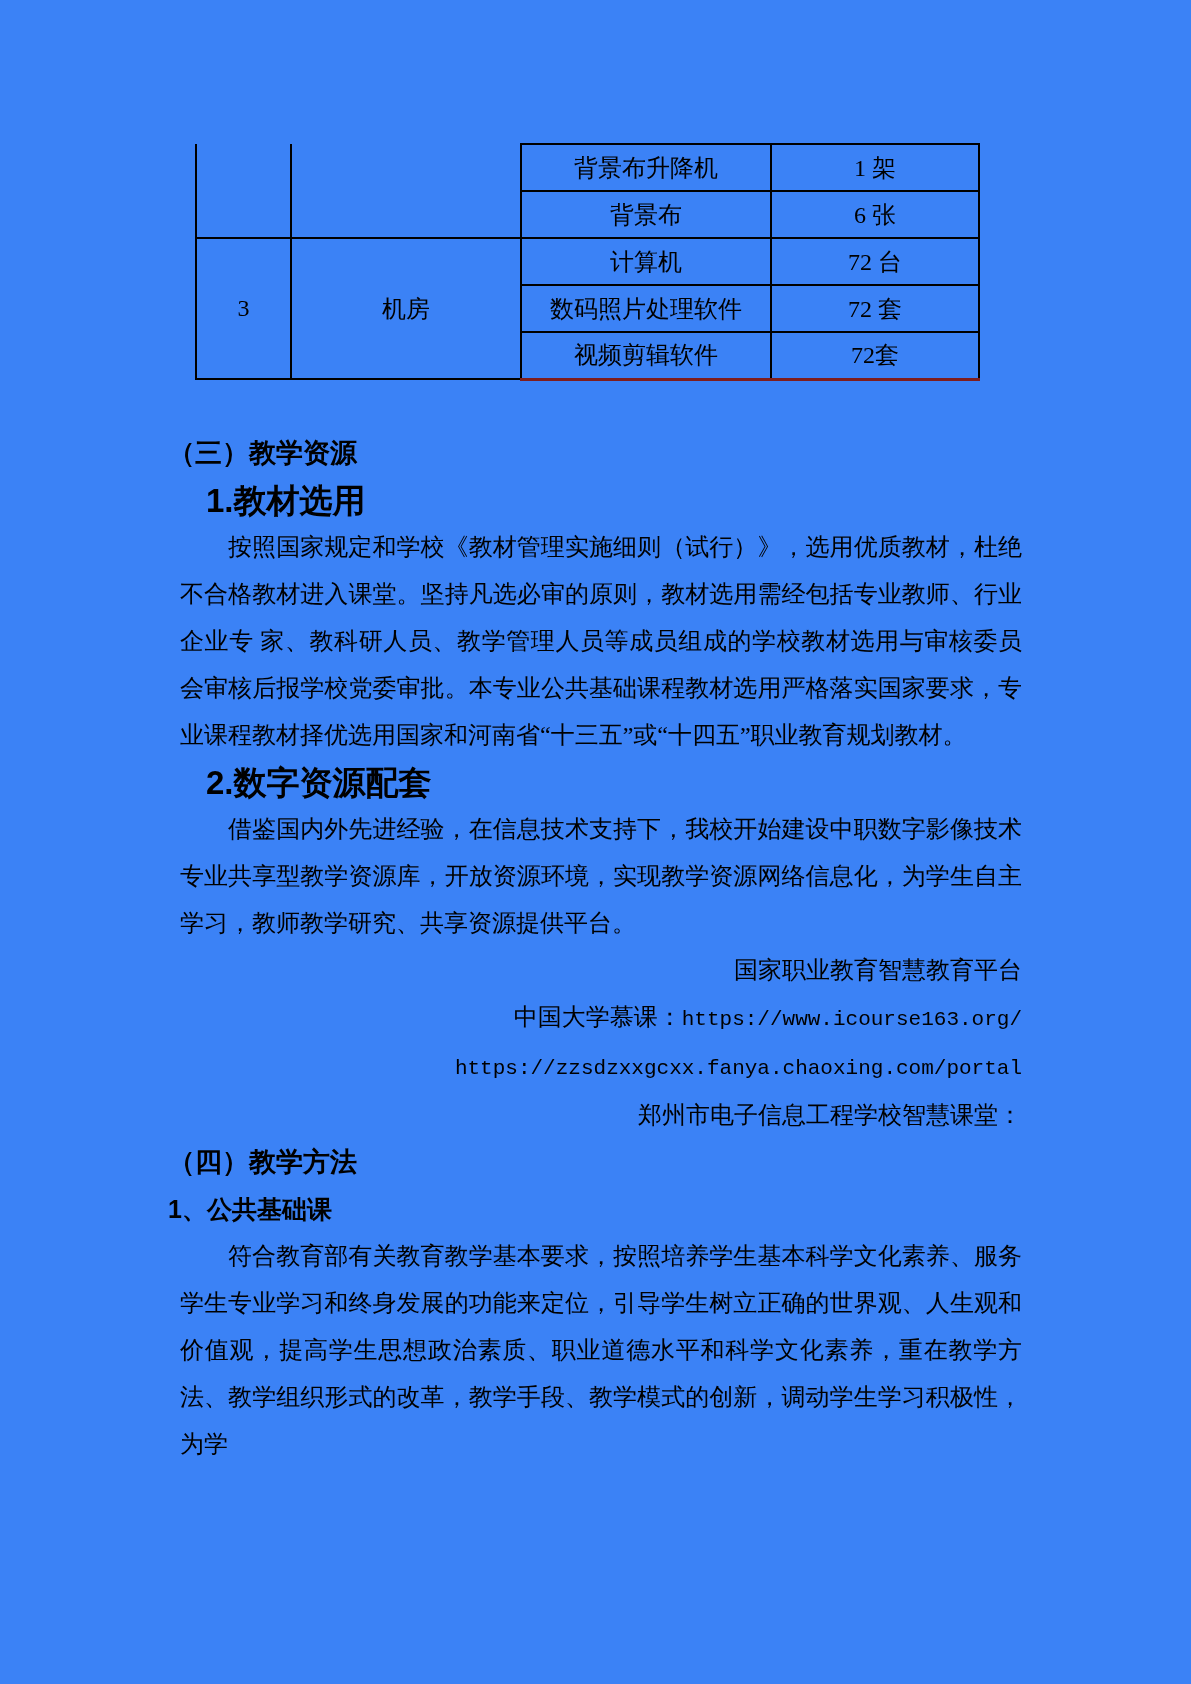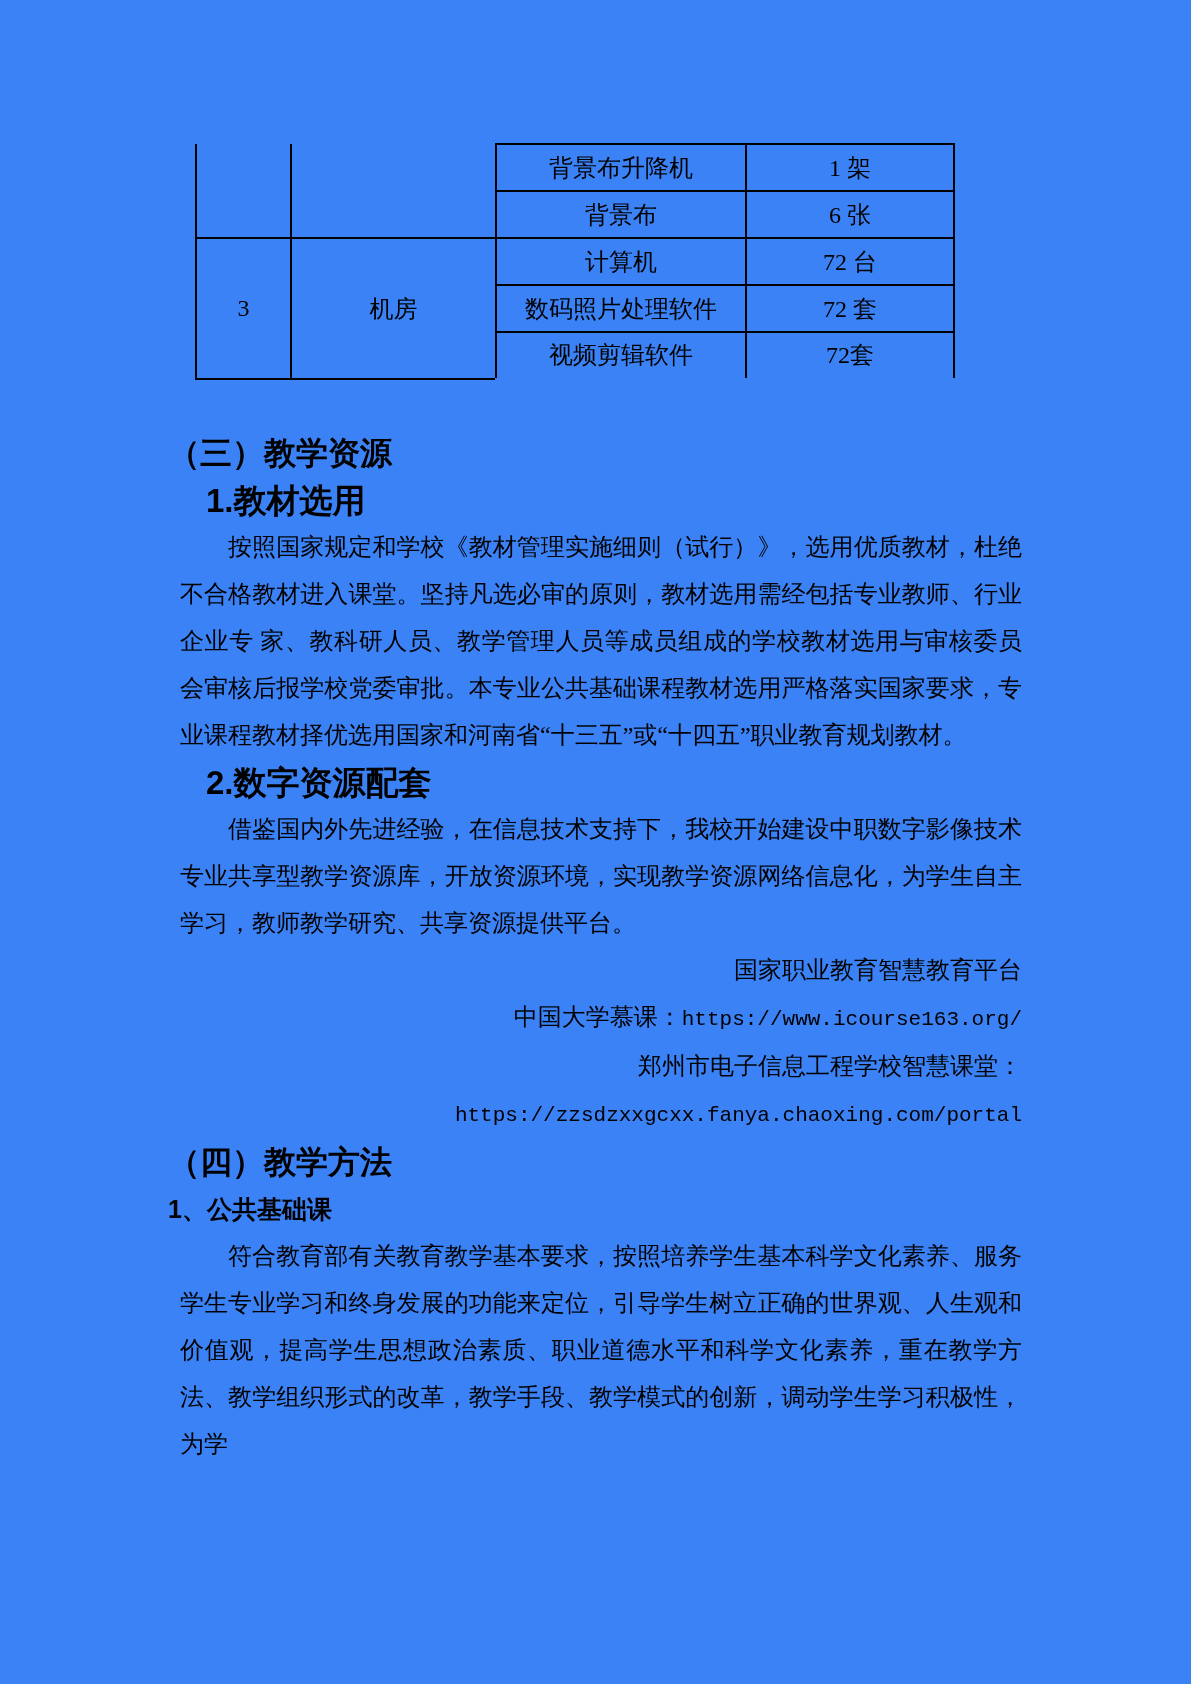--- a/index.html
+++ b/index.html
@@ -26,41 +26,41 @@
   table.eq-table td {
     border: 2px solid #000;
     text-align: center;
     vertical-align: middle;
     font-size: 24px;
     height: 47px;
     padding: 0 4px;
     overflow: hidden;
     white-space: nowrap;
   }
-  table.eq-table tr:last-child td { border-bottom: 3px solid #3b82f6; }
+  table.eq-table tr:last-child td { border-bottom: 3px solid #7f1d1d; }
   table.eq-table td.no-top { border-top: none; }
   .w-seq  { width: 95px; }
-  .w-room { width: 205px; }
+  .w-room { width: 230px; }
   .w-item { width: 250px; }
   .w-qty  { width: 208px; }
 
   
   .content {
     position: absolute;
     left: 180px;
     top: 430px;
     width: 842px;
     font-size: 24px;
     line-height: 47px;
     text-align: justify;
   }
   .h-major {
     font-family: "Liberation Sans", "DejaVu Sans", sans-serif;
     font-weight: bold;
-    font-size: 32px;
+    font-size: 27px;
     margin-left: -12px;
     text-align: left;
   }
   .h-minor {
     font-family: "Liberation Sans", "DejaVu Sans", sans-serif;
     font-weight: bold;
     font-size: 33px;
     padding-left: 26px;
     text-align: left;
   }
@@ -124,23 +124,23 @@
     <div class="h-major">（三）教学资源</div>
     <div class="h-minor">1.教材选用</div>
     <div class="para">按照国家规定和学校《教材管理实施细则（试行）》，选用优质教材，杜绝不合格教材进入课堂。坚持凡选必审的原则，教材选用需经包括专业教师、行业企业专 家、教科研人员、教学管理人员等成员组成的学校教材选用与审核委员会审核后报学校党委审批。本专业公共基础课程教材选用严格落实国家要求，专业课程教材择优选用国家和河南省“十三五”或“十四五”职业教育规划教材。</div>
     <div class="h-minor">2.数字资源配套</div>
     <div class="para">借鉴国内外先进经验，在信息技术支持下，我校开始建设中职数字影像技术专业共享型教学资源库，开放资源环境，实现教学资源网络信息化，为学生自主学习，教师教学研究、共享资源提供平台。</div>
     <div class="res-line">国家职业教育智慧教育平台</div>
     <div class="res-line">
       <span>中国大学慕课：</span><span class="url">https://www.icourse163.org/</span>
     </div>
     <div class="res-line">
-      <span>郑州市电子信息工程学校智慧课堂：</span>
+      <span class="url">https://zzsdzxxgcxx.fanya.chaoxing.com/portal</span>
     </div>
     <div class="res-line">
-      <span class="url">https://zzsdzxxgcxx.fanya.chaoxing.com/portal</span>
+      <span>郑州市电子信息工程学校智慧课堂：</span>
     </div>
     <div class="h-major">（四）教学方法</div>
     <div class="h-sub">1、公共基础课</div>
     <div class="para">符合教育部有关教育教学基本要求，按照培养学生基本科学文化素养、服务学生专业学习和终身发展的功能来定位，引导学生树立正确的世界观、人生观和价值观，提高学生思想政治素质、职业道德水平和科学文化素养，重在教学方法、教学组织形式的改革，教学手段、教学模式的创新，调动学生学习积极性，为学</div>
   </div>
 
 </div>
 
 </body></html>

